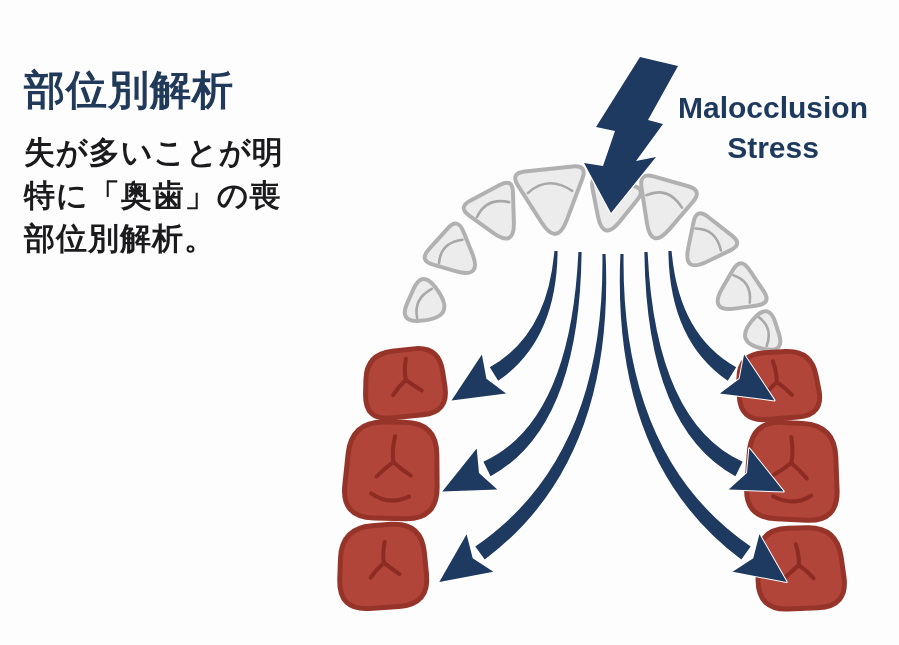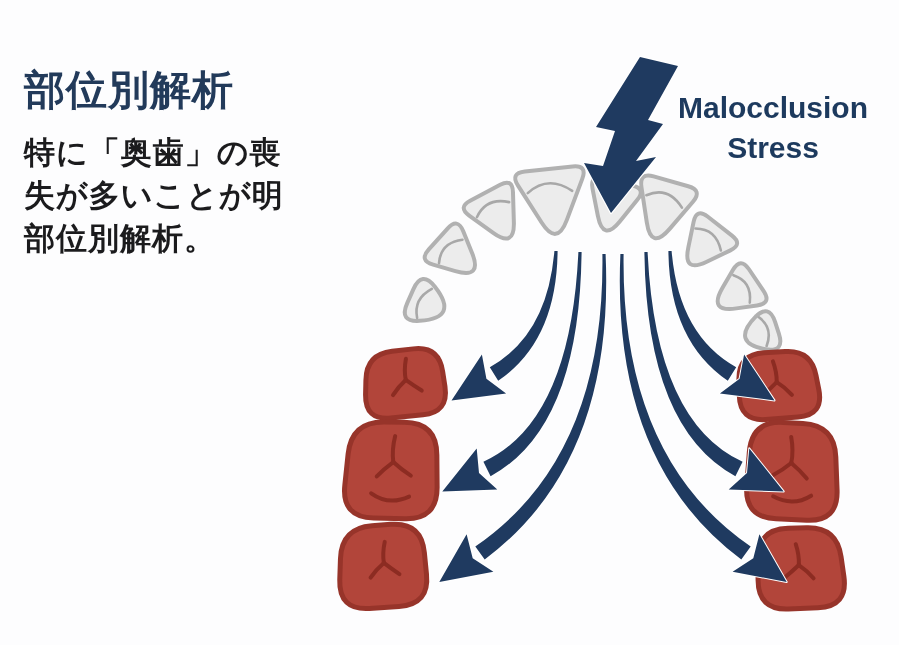--- a/index.html
+++ b/index.html
@@ -24,22 +24,22 @@
     font-weight:700;font-size:30px;text-anchor:middle;
   }
 </style>
 </head>
 <body style="background: rgb(253, 253, 254);">
 
 <div class="stage">
 
   <div class="side-text">
     <h1 class="page-title" style="color: rgb(34, 58, 90);">部位別解析</h1>
+    <div class="body-line" style="color: rgb(27, 27, 29);">失が多いことが明</div>
     <div class="body-line" style="color: rgb(27, 27, 29);">特に「奥歯」の喪</div>
-    <div class="body-line" style="color: rgb(27, 27, 29);">失が多いことが明</div>
     <div class="body-line" style="color: rgb(27, 27, 29);">部位別解析。</div>
   </div>
 
   <svg id="figure-svg" class="figure" width="899" height="645" viewBox="0 0 899 645">
     <g id="teeth-layer">
         <g transform="translate(612,206) rotate(14)">
           <path d="M -23.1,-12.1 Q -29.0,-24.8 -15.0,-24.8 L 15.0,-24.8 Q 29.0,-24.8 23.1,-12.1 L 11.3,13.1 Q 0.0,37.2 -11.3,13.1 Z" fill="#ececec" stroke="#b1b1b1" stroke-width="4" stroke-linejoin="round"></path>
         </g>
         <g transform="translate(552,200) rotate(-6)">
           <path d="M -32.3,-17.8 Q -39.0,-31.2 -24.0,-31.2 L 24.0,-31.2 Q 39.0,-31.2 32.3,-17.8 L 12.7,21.3 Q 0.0,46.8 -12.7,21.3 Z" fill="#ececec" stroke="#b1b1b1" stroke-width="4" stroke-linejoin="round"></path>

